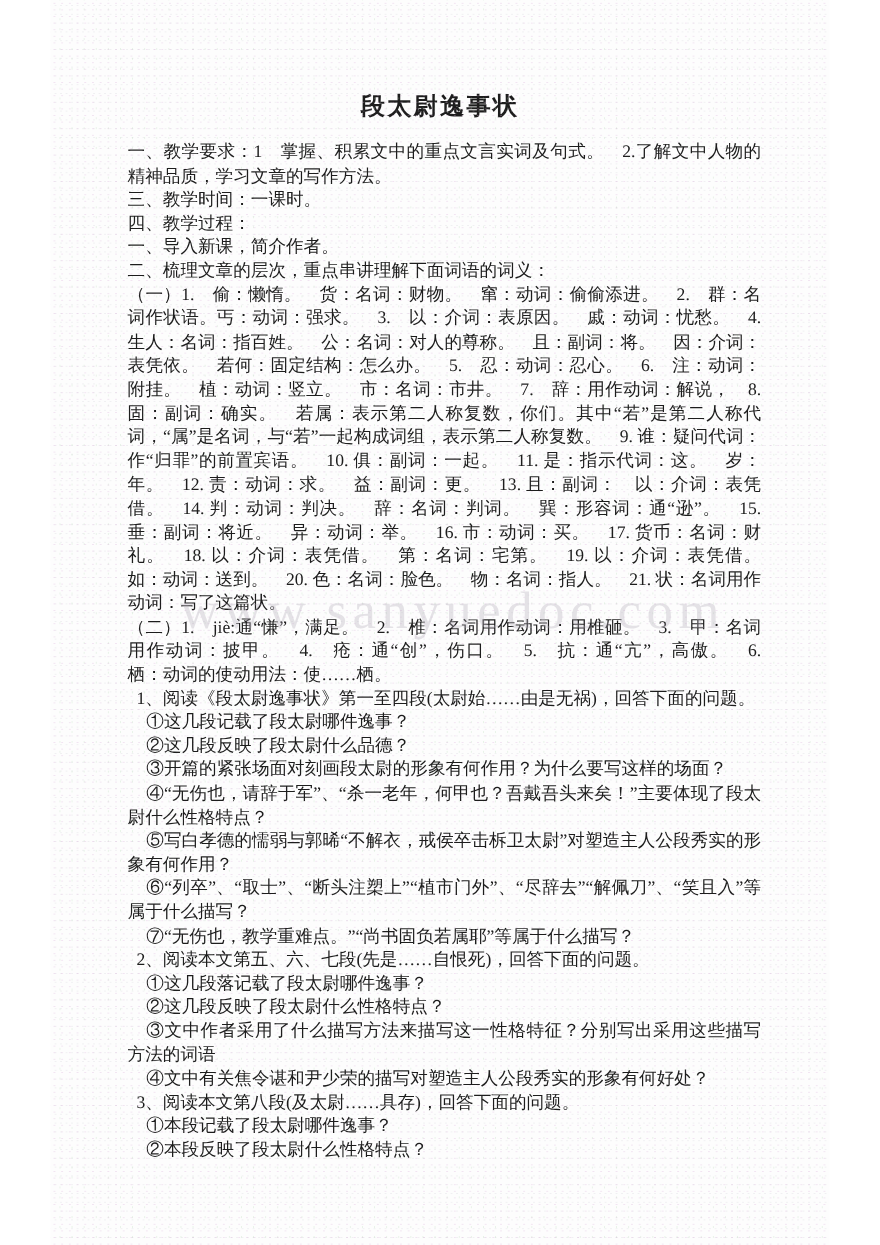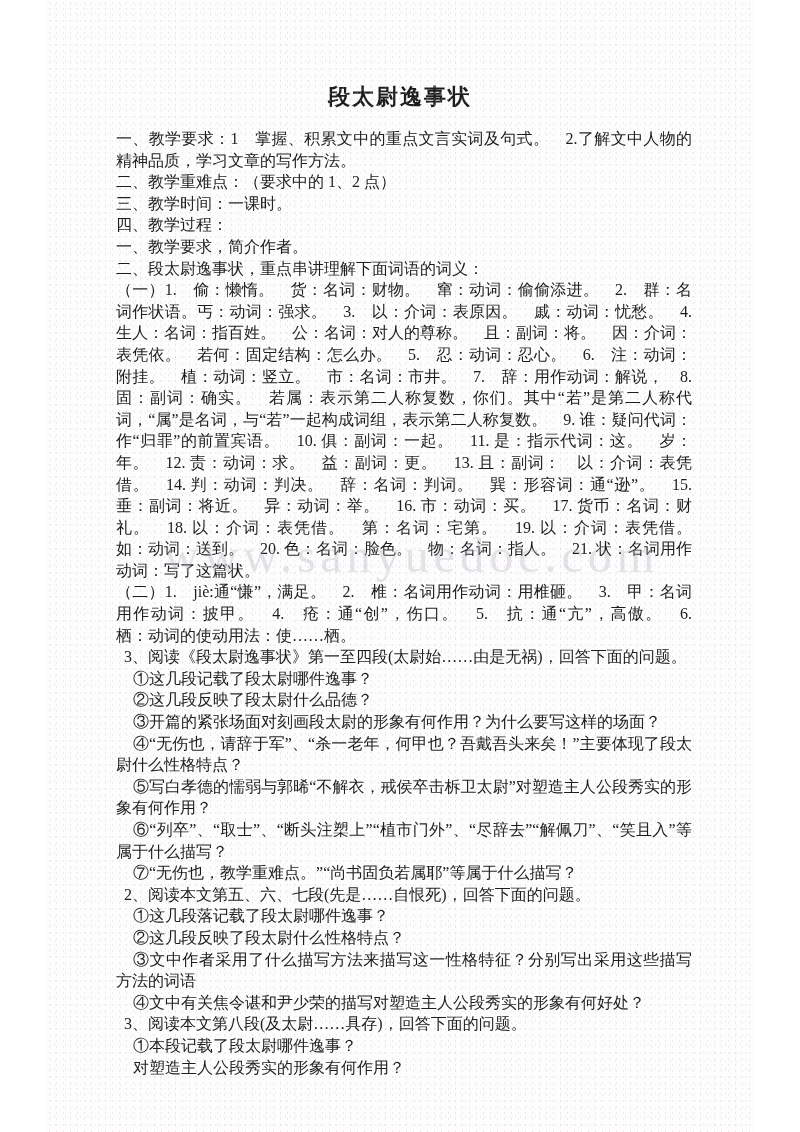--- a/index.html
+++ b/index.html
@@ -65,39 +65,38 @@
   }
 </style>
 </head>
 <body>
 
 <div class="page">
   <h1 class="title">段太尉逸事状</h1>
 
   <div class="doc-body" id="doc-body">
       <p class="para">一、教学要求：1　掌握、积累文中的重点文言实词及句式。　2.了解文中人物的精神品质，学习文章的写作方法。</p>
-      <p class="para">二、教学重难点：（要求中的 1、2 点）</p>
       <p class="para">三、教学时间：一课时。</p>
       <p class="para">四、教学过程：</p>
-      <p class="para">一、教学要求，简介作者。</p>
-      <p class="para">二、段太尉逸事状，重点串讲理解下面词语的词义：</p>
+      <p class="para">一、导入新课，简介作者。</p>
+      <p class="para">二、梳理文章的层次，重点串讲理解下面词语的词义：</p>
       <p class="para">（一）1.　偷：懒惰。　货：名词：财物。　窜：动词：偷偷添进。　2.　群：名词作状语。丐：动词：强求。　3.　以：介词：表原因。　戚：动词：忧愁。　4.　生人：名词：指百姓。　公：名词：对人的尊称。　且：副词：将。　因：介词：表凭依。　若何：固定结构：怎么办。　5.　忍：动词：忍心。　6.　注：动词：附挂。　植：动词：竖立。　市：名词：市井。　7.　辞：用作动词：解说，　8.　固：副词：确实。　若属：表示第二人称复数，你们。其中“若”是第二人称代词，“属”是名词，与“若”一起构成词组，表示第二人称复数。　9. 谁：疑问代词：作“归罪”的前置宾语。　10. 俱：副词：一起。　11. 是：指示代词：这。　岁：年。　12. 责：动词：求。　益：副词：更。　13. 且：副词：　以：介词：表凭借。　14. 判：动词：判决。　辞：名词：判词。　巽：形容词：通“逊”。　15. 垂：副词：将近。　异：动词：举。　16. 市：动词：买。　17. 货币：名词：财礼。　18. 以：介词：表凭借。　第：名词：宅第。　19. 以：介词：表凭借。　如：动词：送到。　20. 色：名词：脸色。　物：名词：指人。　21. 状：名词用作动词：写了这篇状。</p>
       <p class="para">（二）1.　jiè:通“慊”，满足。　2.　椎：名词用作动词：用椎砸。　3.　甲：名词用作动词：披甲。　4.　疮：通“创”，伤口。　5.　抗：通“亢”，高傲。　6.　栖：动词的使动用法：使……栖。</p>
-      <p class="para indent-num">3、阅读《段太尉逸事状》第一至四段(太尉始……由是无祸)，回答下面的问题。</p>
+      <p class="para indent-num">1、阅读《段太尉逸事状》第一至四段(太尉始……由是无祸)，回答下面的问题。</p>
       <p class="para indent-q">①这几段记载了段太尉哪件逸事？</p>
       <p class="para indent-q">②这几段反映了段太尉什么品德？</p>
       <p class="para indent-q">③开篇的紧张场面对刻画段太尉的形象有何作用？为什么要写这样的场面？</p>
       <p class="para indent-q">④“无伤也，请辞于军”、“杀一老年，何甲也？吾戴吾头来矣！”主要体现了段太尉什么性格特点？</p>
       <p class="para indent-q">⑤写白孝德的懦弱与郭晞“不解衣，戒侯卒击柝卫太尉”对塑造主人公段秀实的形象有何作用？</p>
       <p class="para indent-q">⑥“列卒”、“取士”、“断头注槊上”“植市门外”、“尽辞去”“解佩刀”、“笑且入”等属于什么描写？</p>
       <p class="para indent-q">⑦“无伤也，教学重难点。”“尚书固负若属耶”等属于什么描写？</p>
       <p class="para indent-num">2、阅读本文第五、六、七段(先是……自恨死)，回答下面的问题。</p>
       <p class="para indent-q">①这几段落记载了段太尉哪件逸事？</p>
       <p class="para indent-q">②这几段反映了段太尉什么性格特点？</p>
       <p class="para indent-q">③文中作者采用了什么描写方法来描写这一性格特征？分别写出采用这些描写方法的词语</p>
       <p class="para indent-q">④文中有关焦令谌和尹少荣的描写对塑造主人公段秀实的形象有何好处？</p>
       <p class="para indent-num">3、阅读本文第八段(及太尉……具存)，回答下面的问题。</p>
       <p class="para indent-q">①本段记载了段太尉哪件逸事？</p>
-      <p class="para indent-q">对塑造主人公段秀实的形象有何作用？</p>
+      <p class="para indent-q">②本段反映了段太尉什么性格特点？</p>
     </div>
 
   <div class="watermark">www.sanyuedoc.com</div>
 </div>
 
 </body></html>

